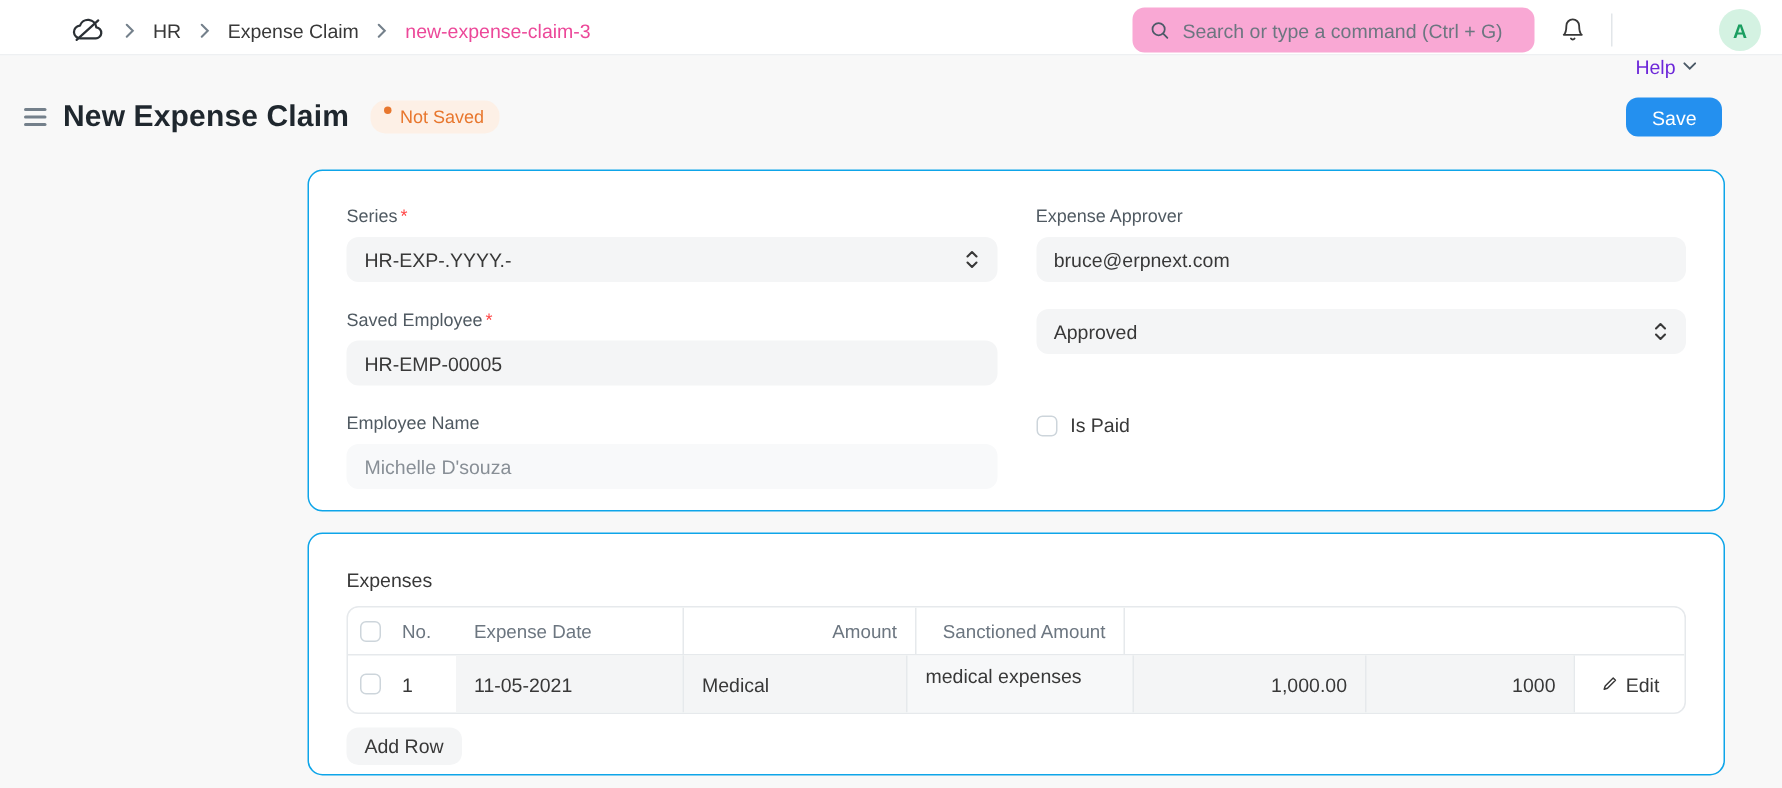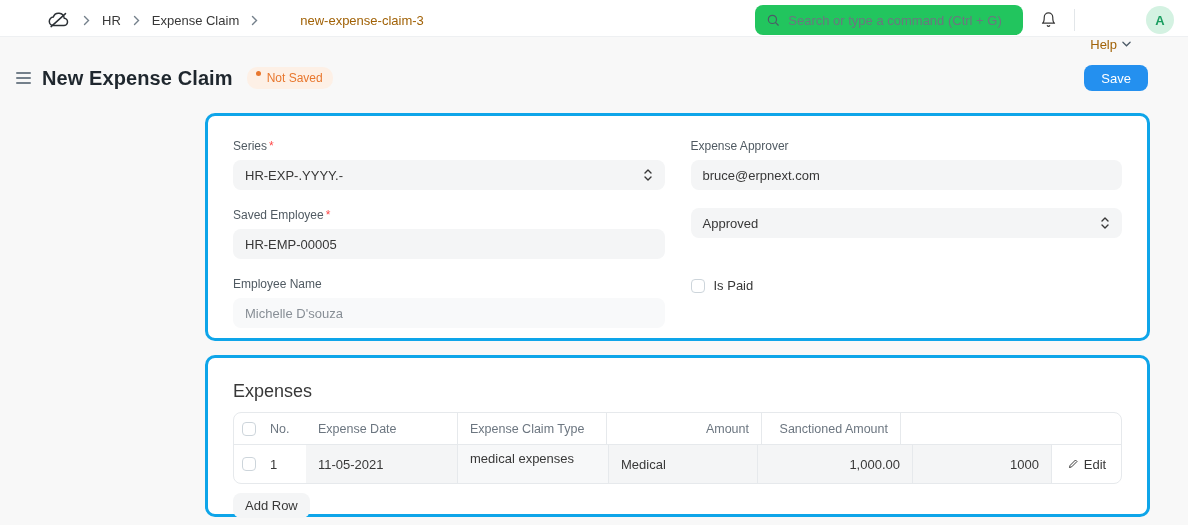--- a/index.html
+++ b/index.html
@@ -13,37 +13,37 @@
   }
 
   
   .navbar {
     position:absolute; top:0; left:0; width:1188px; height:37px;
     background:#fff; border-bottom:1px solid #eef0f2;
     display:flex; align-items:center; padding:4px 14px 0 46px;
   }
   .crumbs { display:flex; align-items:center; gap:12px; font-size:13px; }
   .crumb { color:#383838; cursor:pointer; }
-  .crumb.last { color:#a16207;margin-left:30px; }
+  .crumb.last { color:#ec4899; }
   .crumb-sep { color:#74808b; display:flex; align-items:center; }
   .logo { display:flex; align-items:center; margin-right:12px; cursor:pointer; }
 
   .nav-right { margin-left:auto; display:flex; align-items:center; gap:15px; }
   .searchbox {
-    width:268px; height:30px; background:#22c55e; border-radius:8px;
+    width:268px; height:30px; background:#f9a8d4; border-radius:8px;
     display:flex; align-items:center; gap:8px; padding:0 11px;
   }
   .searchbox input {
     border:none; background:transparent; outline:none; width:100%;
     font-size:13px; color:#4c5a67; font-family:inherit;
   }
   .searchbox input::placeholder { color:#6c7680; opacity:1; }
   .bell { display:flex; align-items:center; cursor:pointer; padding:2px; }
   .nav-divider { width:1px; height:22px; background:#e2e6e9; }
-  .help { display:flex; align-items:center; gap:5px; font-size:13px; color:#a16207; cursor:pointer;margin-top:48px; }
+  .help { display:flex; align-items:center; gap:5px; font-size:13px; color:#6d28d9; cursor:pointer;margin-top:48px; }
   .avatar {
     width:28px; height:28px; border-radius:50%; background:#d4f2e2;
     display:flex; align-items:center; justify-content:center;
     font-size:13px; font-weight:bold; color:#1a9e60; cursor:pointer;
   }
 
   
   .page-header {
     position:absolute; top:60px; left:0; width:1188px; height:36px;
     display:flex; align-items:center; padding:0 40px 0 16px;
@@ -59,21 +59,21 @@
   .status-badge .dot { width:5px; height:5px; border-radius:50%; background:#e8772e; }
   .save-btn {
     margin-left:auto; background:#2490ef; color:#fff; border:none;
     font-size:13px; font-family:inherit; border-radius:8px;
     height:26px; padding:0 17px; cursor:pointer;
   }
 
   
   .card {
     position:absolute; left:205px; width:945px; background:#fff;
-    border:3px solid #0ea5e9; border-radius:10px; padding:23px 25px;
+    border:1px solid #0ea5e9; border-radius:10px; padding:23px 25px;
   }
   .card.form-card { top:113px; height:228px; }
   .card.table-card { top:355px; height:162px; }
 
   .form-grid { display:grid; grid-template-columns:1fr 1fr; column-gap:26px; row-gap:18px; }
   .field-label { font-size:12px; color:#505a62; margin-bottom:7px; }
   .req { color:#ff4848; margin-left:2px; }
   .control {
     height:30px; background:#f4f5f6; border-radius:8px;
     display:flex; align-items:center; padding:0 12px;
@@ -82,21 +82,21 @@
   .control.select { justify-content:space-between; cursor:pointer; }
   .control.readonly { background:#f8f9fa; color:#888f96; }
   .check-row { display:flex; align-items:center; gap:9px; padding-top:1px; }
   .checkbox {
     width:14px; height:14px; border:1px solid #cdd5db; border-radius:4px;
     background:#fff; cursor:pointer; flex:none;
   }
   .check-label { font-size:13px; color:#383838; }
 
   
-  .section-label { font-size:18px; color:#383838; margin-bottom:10px; }
+  .section-label { font-size:13px; color:#383838; margin-bottom:10px; }
   .grid-table {
     border:1px solid #e6e9ec; border-radius:8px; overflow:hidden; background:#fff;
   }
   .t-row { display:flex; }
   .t-row.head { height:32px; border-bottom:1px solid #e6e9ec; }
   .t-row.data { height:38px; }
   .cell { display:flex; align-items:center; padding:0 12px; font-size:13px; overflow:hidden; white-space:nowrap; }
   .cell + .cell { border-left:1px solid #e6e9ec; }
   .head .cell { color:#6c7680; font-size:12.5px; }
   .c-sel { width:72px; gap:14px; padding:0 0 0 8px; }
@@ -265,34 +265,33 @@
 <div class="card table-card">
   <div class="section-label">Expenses</div>
 
   <div class="grid-table">
     <div class="t-row head">
       <div class="cell c-sel">
         <span class="checkbox"></span>
         <span>No.</span>
       </div>
       <div class="cell c-date">Expense Date</div>
-      <div class="cell c-type">Expense Claim Type</div>
       <div class="cell c-amt">Amount</div>
       <div class="cell c-sanc">Sanctioned Amount</div>
       <div class="cell c-edit"></div>
     </div>
 
     <div class="t-row data">
       <div class="cell c-sel">
         <span class="checkbox"></span>
         <span>1</span>
       </div>
       <div class="cell c-date">11-05-2021</div>
+      <div class="cell c-type">Medical</div>
       <div class="cell c-desc">medical expenses</div>
-      <div class="cell c-type">Medical</div>
       <div class="cell c-amt">1,000.00</div>
       <div class="cell c-sanc">1000</div>
       <div class="cell c-edit">
         <button class="edit-btn">
           <span>
             <svg width="12" height="12" viewBox="0 0 16 16" fill="none" stroke="#383838" stroke-width="1.3" stroke-linejoin="round">
                 <path d="M11.3 2.7l2 2L6.2 11.8l-2.9.9.9-2.9 7.1-7.1z"></path>
               </svg>
           </span>
           <span>Edit</span>

